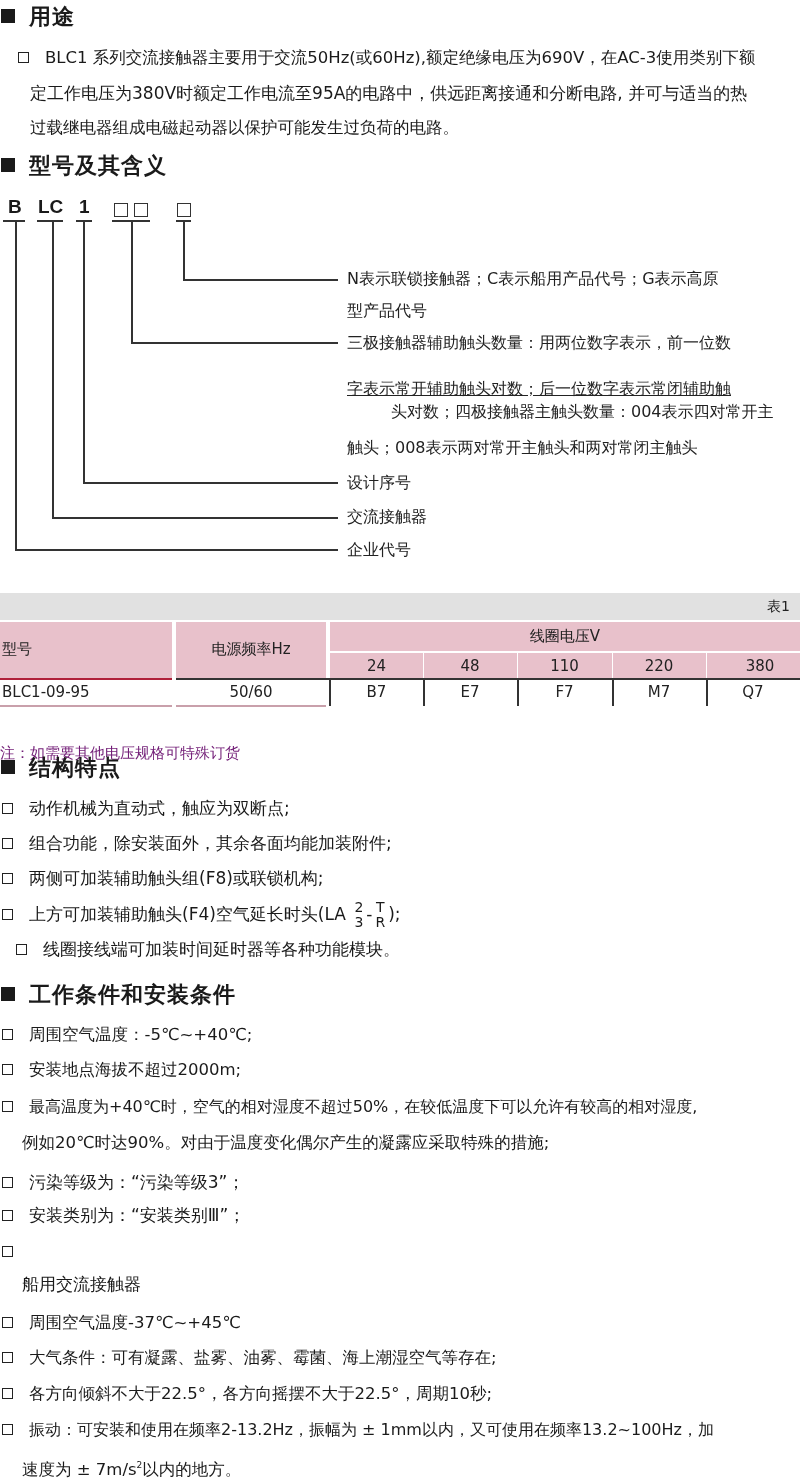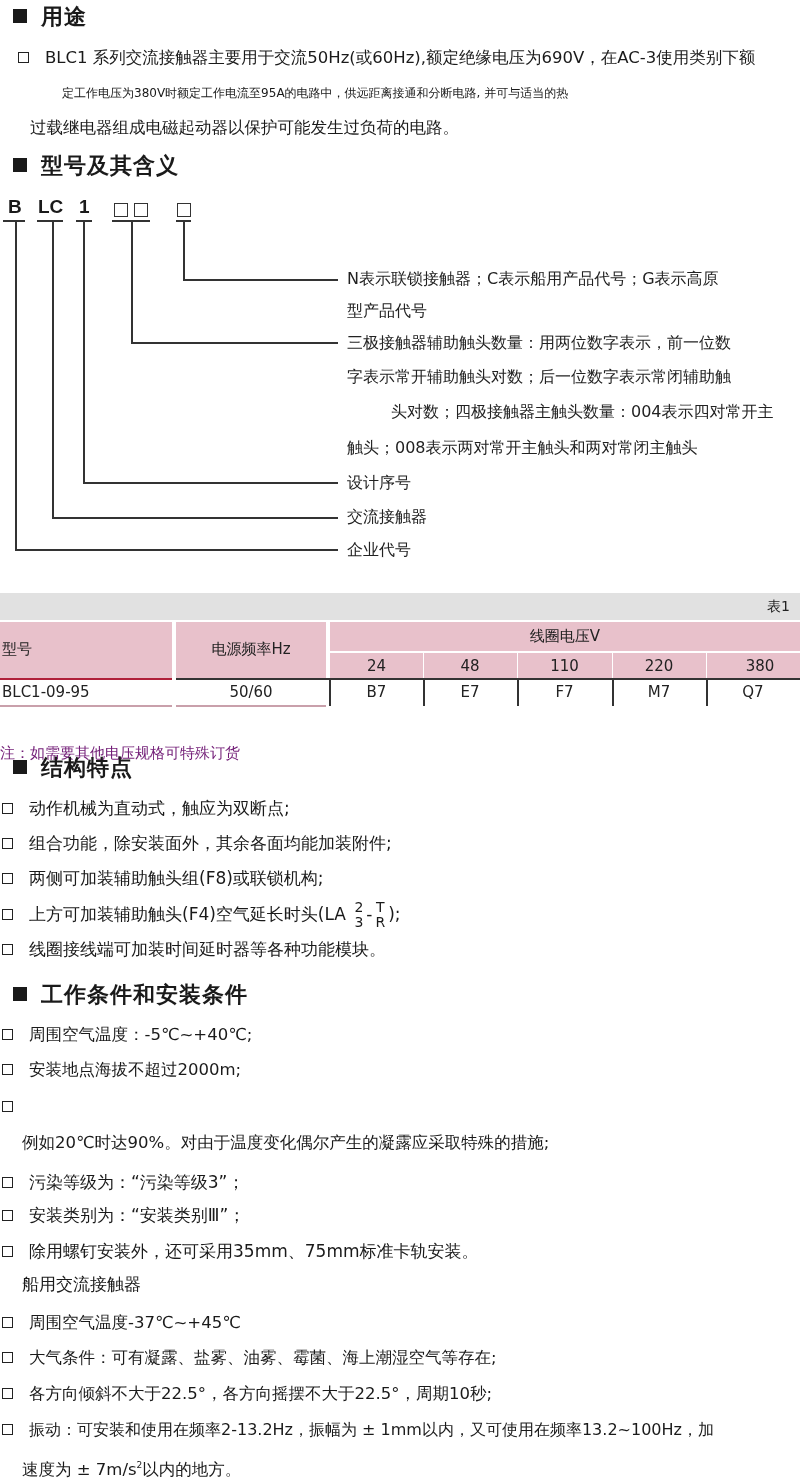--- a/index.html
+++ b/index.html
@@ -2,21 +2,21 @@
 <html><head>
 <meta charset="utf-8">
 <style>
   html, body { margin: 0; padding: 0; background: #ffffff; }
   body {
     width: 800px; height: 1481px; position: relative; overflow: hidden;
     font-family: "DejaVu Sans", "Liberation Sans", sans-serif;
     color: #1a1a1a;
   }
   .h2 {
-    position: absolute; left: 12px; font-size: 22px; font-weight: bold;
+    position: absolute; left: 0; font-size: 22px; font-weight: bold;
     line-height: 30px; white-space: nowrap; letter-spacing: 1px;
   }
   .h2 .sq {
     display: inline-block; width: 14px; height: 14px; background: #1a1a1a;
     margin: 0 14px 0 1px; vertical-align: 1px;
   }
   .bullet {
     position: absolute; left: 0; font-size: 17px; line-height: 34px;
     white-space: nowrap;
   }
@@ -56,21 +56,21 @@
 </style>
 </head>
 <body>
 
 <div class="h2" style="top:2px;">
   <span class="sq"></span><span>用途</span>
 </div>
 <div class="bullet" style="top:41px; font-size:16.5px;margin-left:16px;">
   <span class="box"></span><span>BLC1 系列交流接触器主要用于交流50Hz(或60Hz),额定绝缘电压为690V，在AC-3使用类别下额</span>
 </div>
-<div class="para" style="top:76px; font-size:12px;margin-left:32px;">定工作电压为380V时额定工作电流至95A的电路中，供远距离接通和分断电路, 并可与适当的热</div>
+<div class="para" style="top:76px; font-size:17px;">定工作电压为380V时额定工作电流至95A的电路中，供远距离接通和分断电路, 并可与适当的热</div>
 <div class="para" style="top:111px; font-size:16.5px;">过载继电器组成电磁起动器以保护可能发生过负荷的电路。</div>
 
 <div class="h2" style="top:151px;">
   <span class="sq"></span><span>型号及其含义</span>
 </div>
 
 <div>
   <span class="code" style="left:8px;">B</span>
   <span class="code" style="left:38px;">LC</span>
   <span class="code" style="left:79px;">1</span>
@@ -94,21 +94,21 @@
 
   <div class="vline" style="left:52px; top:220px; height:298px;"></div>
   <div class="hline" style="left:52px; top:517px; width:286px;"></div>
 
   <div class="vline" style="left:15px; top:220px; height:330px;"></div>
   <div class="hline" style="left:15px; top:549px; width:323px;"></div>
 
   <div class="tree-text" style="top:262px;">N表示联锁接触器；C表示船用产品代号；G表示高原</div>
   <div class="tree-text" style="top:294px;">型产品代号</div>
   <div class="tree-text" style="top:326px;">三极接触器辅助触头数量：用两位数字表示，前一位数</div>
-  <div class="tree-text" style="top:360px;">字表示常开辅助触头对数；后一位数字表示常闭辅助触</div>
+  <div class="tree-text" style="top:372px;text-decoration:underline;">字表示常开辅助触头对数；后一位数字表示常闭辅助触</div>
   <div class="tree-text" style="top:395px;margin-left:44px;">头对数；四极接触器主触头数量：004表示四对常开主</div>
   <div class="tree-text" style="top:431px;">触头；008表示两对常开主触头和两对常闭主触头</div>
   <div class="tree-text" style="top:466px;">设计序号</div>
   <div class="tree-text" style="top:500px;">交流接触器</div>
   <div class="tree-text" style="top:533px;">企业代号</div>
 </div>
 
 <div>
   <div class="gray-band"></div>
   <div class="tab-label">表1</div>
@@ -156,31 +156,31 @@
 
 <div class="h2" style="top:753px;">
   <span class="sq"></span><span>结构特点</span>
 </div>
 <div class="bullet" style="top:791px;"><span class="box"></span><span>动作机械为直动式，触应为双断点;</span></div>
 <div class="bullet" style="top:826px;"><span class="box"></span><span>组合功能，除安装面外，其余各面均能加装附件;</span></div>
 <div class="bullet" style="top:861px;"><span class="box"></span><span>两侧可加装辅助触头组(F8)或联锁机构;</span></div>
 <div class="bullet" style="top:897px;"><span class="box"></span><span>上方可加装辅助触头(F4)空气延长时头(LA</span>
   <span class="frac"><span>2</span><br><span>3</span></span><span>-</span><span class="frac"><span>T</span><br><span>R</span></span><span>);</span>
 </div>
-<div class="bullet" style="top:932px;"><span class="box"></span><span>线圈接线端可加装时间延时器等各种功能模块。</span></div>
+<div class="bullet" style="top:932px;padding-left:14px;"><span class="box"></span><span>线圈接线端可加装时间延时器等各种功能模块。</span></div>
 
 <div class="h2" style="top:980px;">
   <span class="sq"></span><span>工作条件和安装条件</span>
 </div>
 <div class="bullet" style="top:1018px; font-size:16.5px;"><span class="box"></span><span>周围空气温度：-5℃~+40℃;</span></div>
 <div class="bullet" style="top:1053px; font-size:16.5px;"><span class="box"></span><span>安装地点海拔不超过2000m;</span></div>
-<div class="bullet" style="top:1090px; font-size:16px;"><span class="box"></span></div>
+<div class="bullet" style="top:1090px; font-size:16px;"><span class="box"></span><span>最高温度为+40℃时，空气的相对湿度不超过50%，在较低温度下可以允许有较高的相对湿度,</span></div>
 <div class="cont" style="top:1126px; font-size:16.5px;">例如20℃时达90%。对由于温度变化偶尔产生的凝露应采取特殊的措施;</div>
 <div class="bullet" style="top:1165px;text-align:right;"><span class="box"></span><span>污染等级为：“污染等级3”；</span></div>
 <div class="bullet" style="top:1198px;"><span class="box"></span><span>安装类别为：“安装类别Ⅲ”；</span></div>
-<div class="bullet" style="top:1234px;"><span class="box"></span><span>除用螺钉安装外，还可采用35mm、75mm标准卡轨安装。</span></div>
+<div class="bullet" style="top:1234px;"><span class="box"></span></div>
 <div class="cont" style="top:1267px;">船用交流接触器</div>
 
 <div class="bullet" style="top:1306px; font-size:16.5px;"><span class="box"></span><span>周围空气温度-37℃~+45℃</span></div>
 <div class="bullet" style="top:1341px; font-size:16.5px;"><span class="box"></span><span>大气条件：可有凝露、盐雾、油雾、霉菌、海上潮湿空气等存在;</span></div>
 <div class="bullet" style="top:1377px; font-size:16.5px;"><span class="box"></span><span>各方向倾斜不大于22.5°，各方向摇摆不大于22.5°，周期10秒;</span></div>
 <div class="bullet" style="top:1413px; font-size:16px;"><span class="box"></span><span>振动：可安装和使用在频率2-13.2Hz，振幅为 ± 1mm以内，又可使用在频率13.2~100Hz，加</span></div>
 <div class="cont" style="top:1448px; font-size:16.5px;"><span>速度为 ± 7m/s</span><sup>2</sup><span>以内的地方。</span></div>
 
 </body></html>

